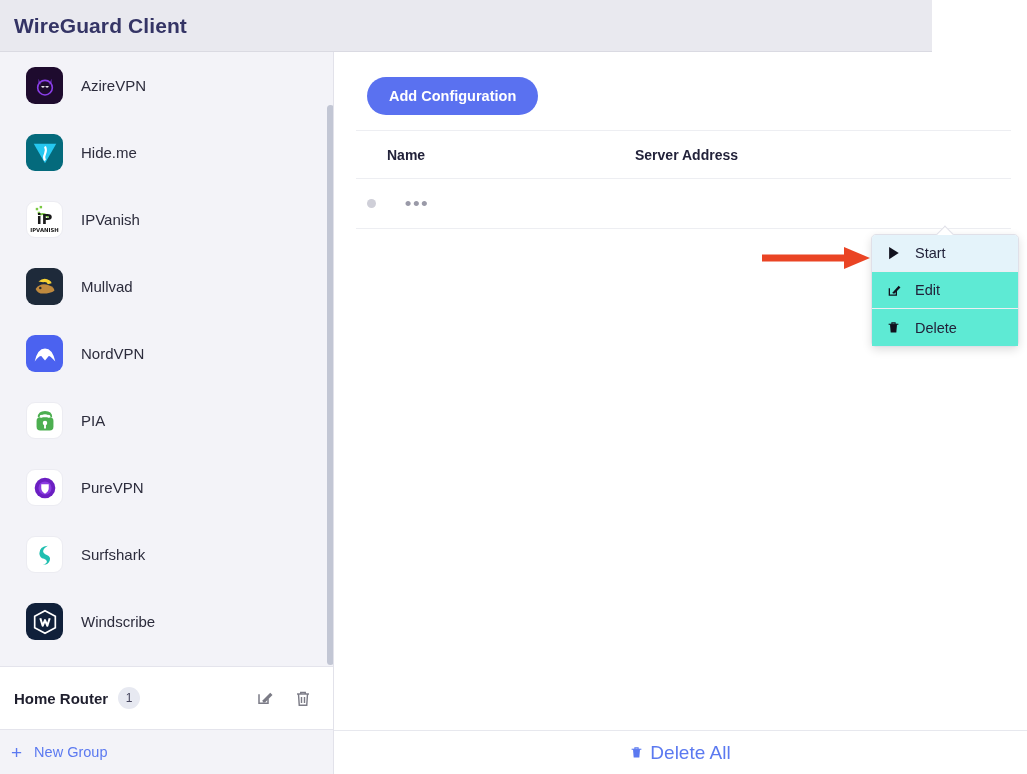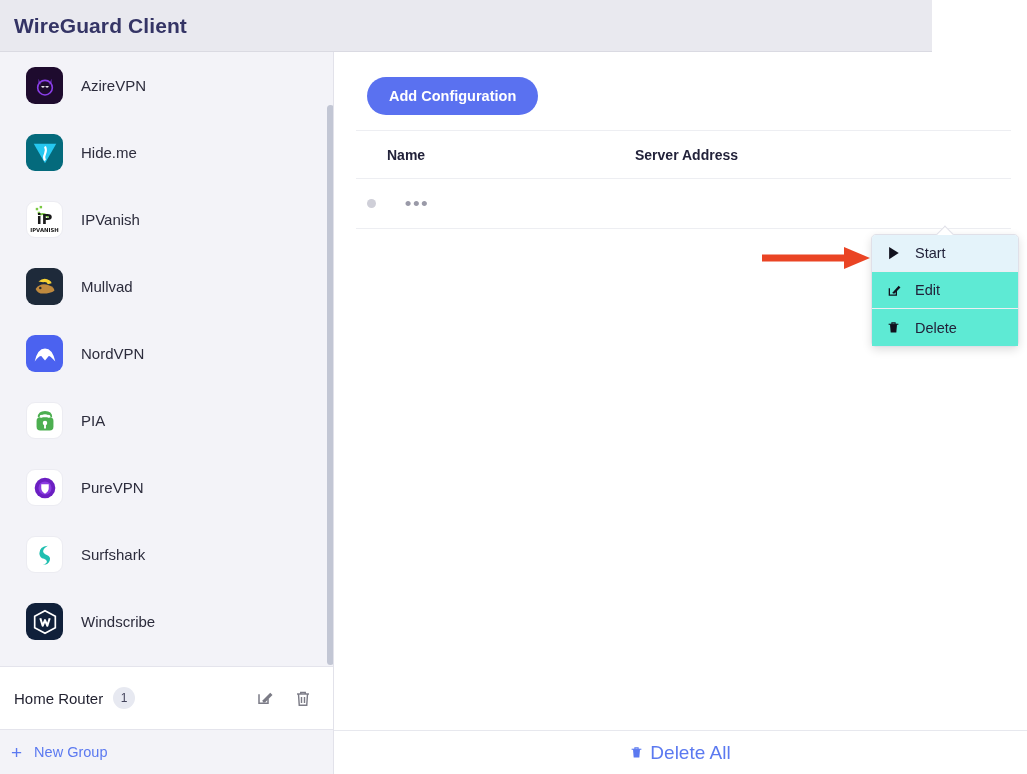--- a/index.html
+++ b/index.html
@@ -94,21 +94,21 @@
     top: 615px; left: 0;
     width: 334px; height: 63px;
     background: #ffffff;
     display: flex;
     align-items: center;
     padding: 0 22px 0 14px;
     border-bottom: 1px solid #e4e4ec;
   }
   .group-name {
     font-size: 15px;
-    font-weight: normal;
+    font-weight: bold;
     color: #1f1f2e;
   }
   .group-count {
     margin-left: 10px;
     min-width: 22px; height: 22px;
     border-radius: 11px;
     background: #e7e9f1;
     color: #44445c;
     font-size: 12px;
     display: inline-flex;

